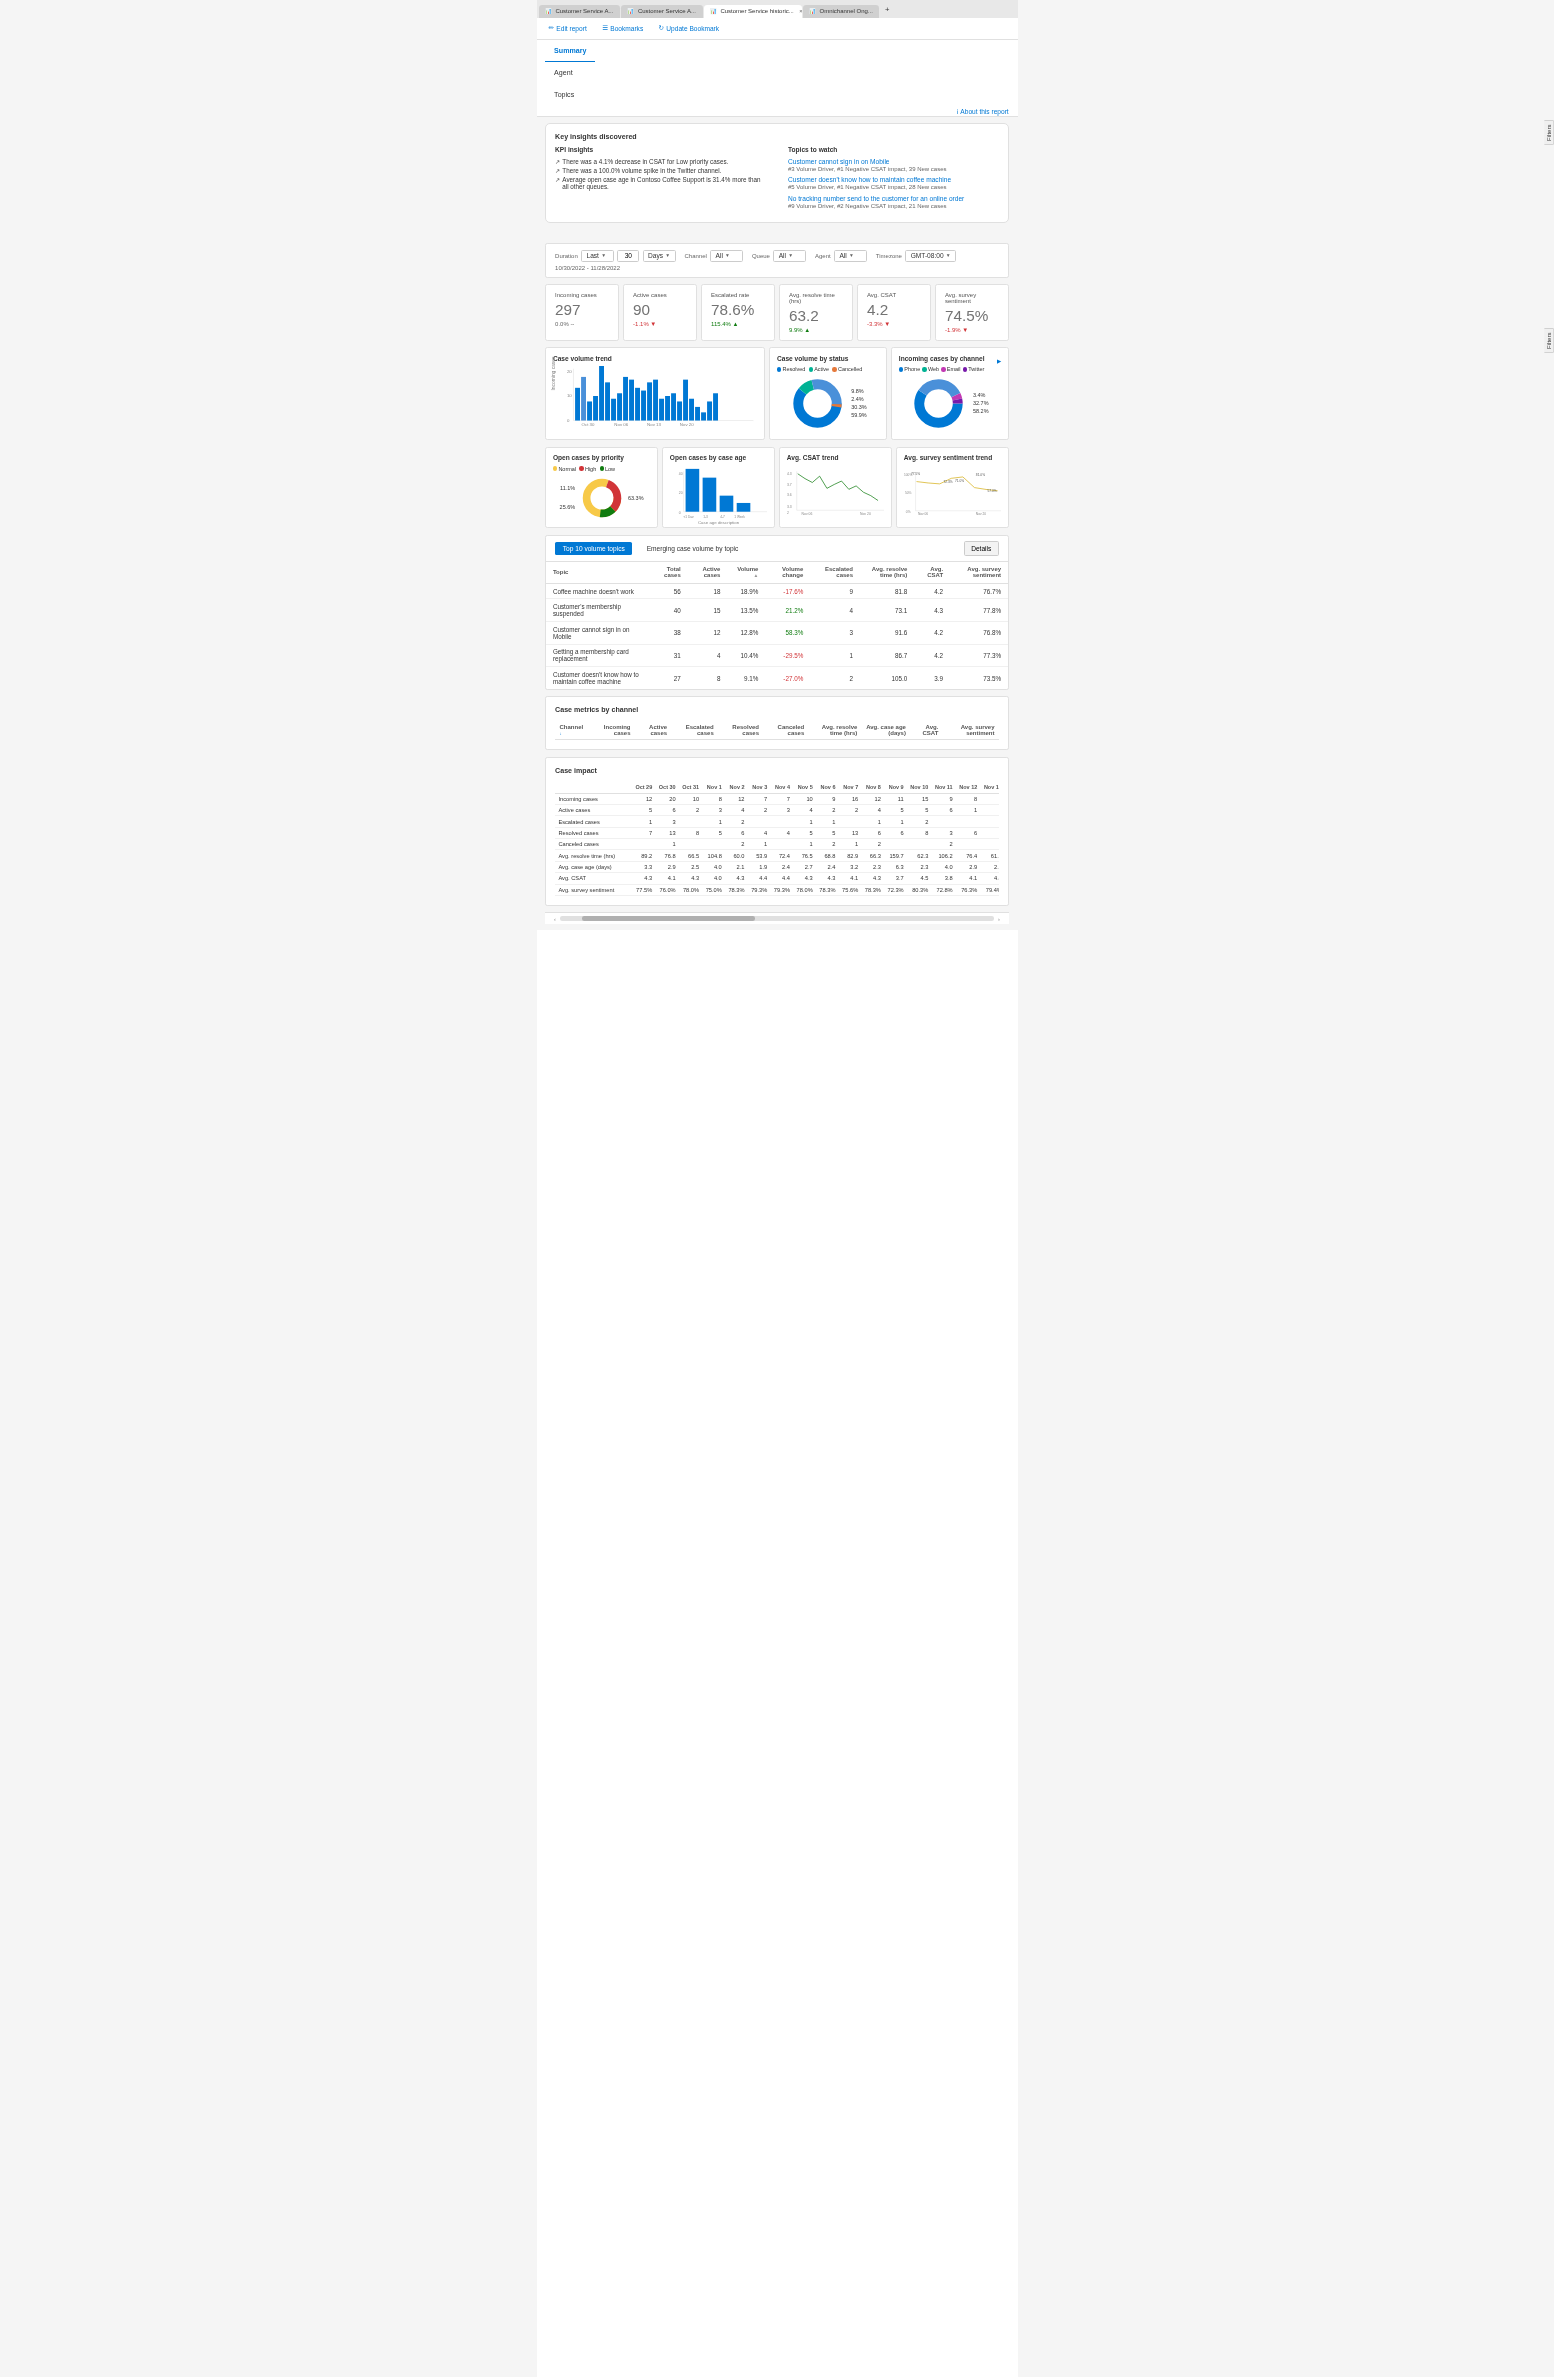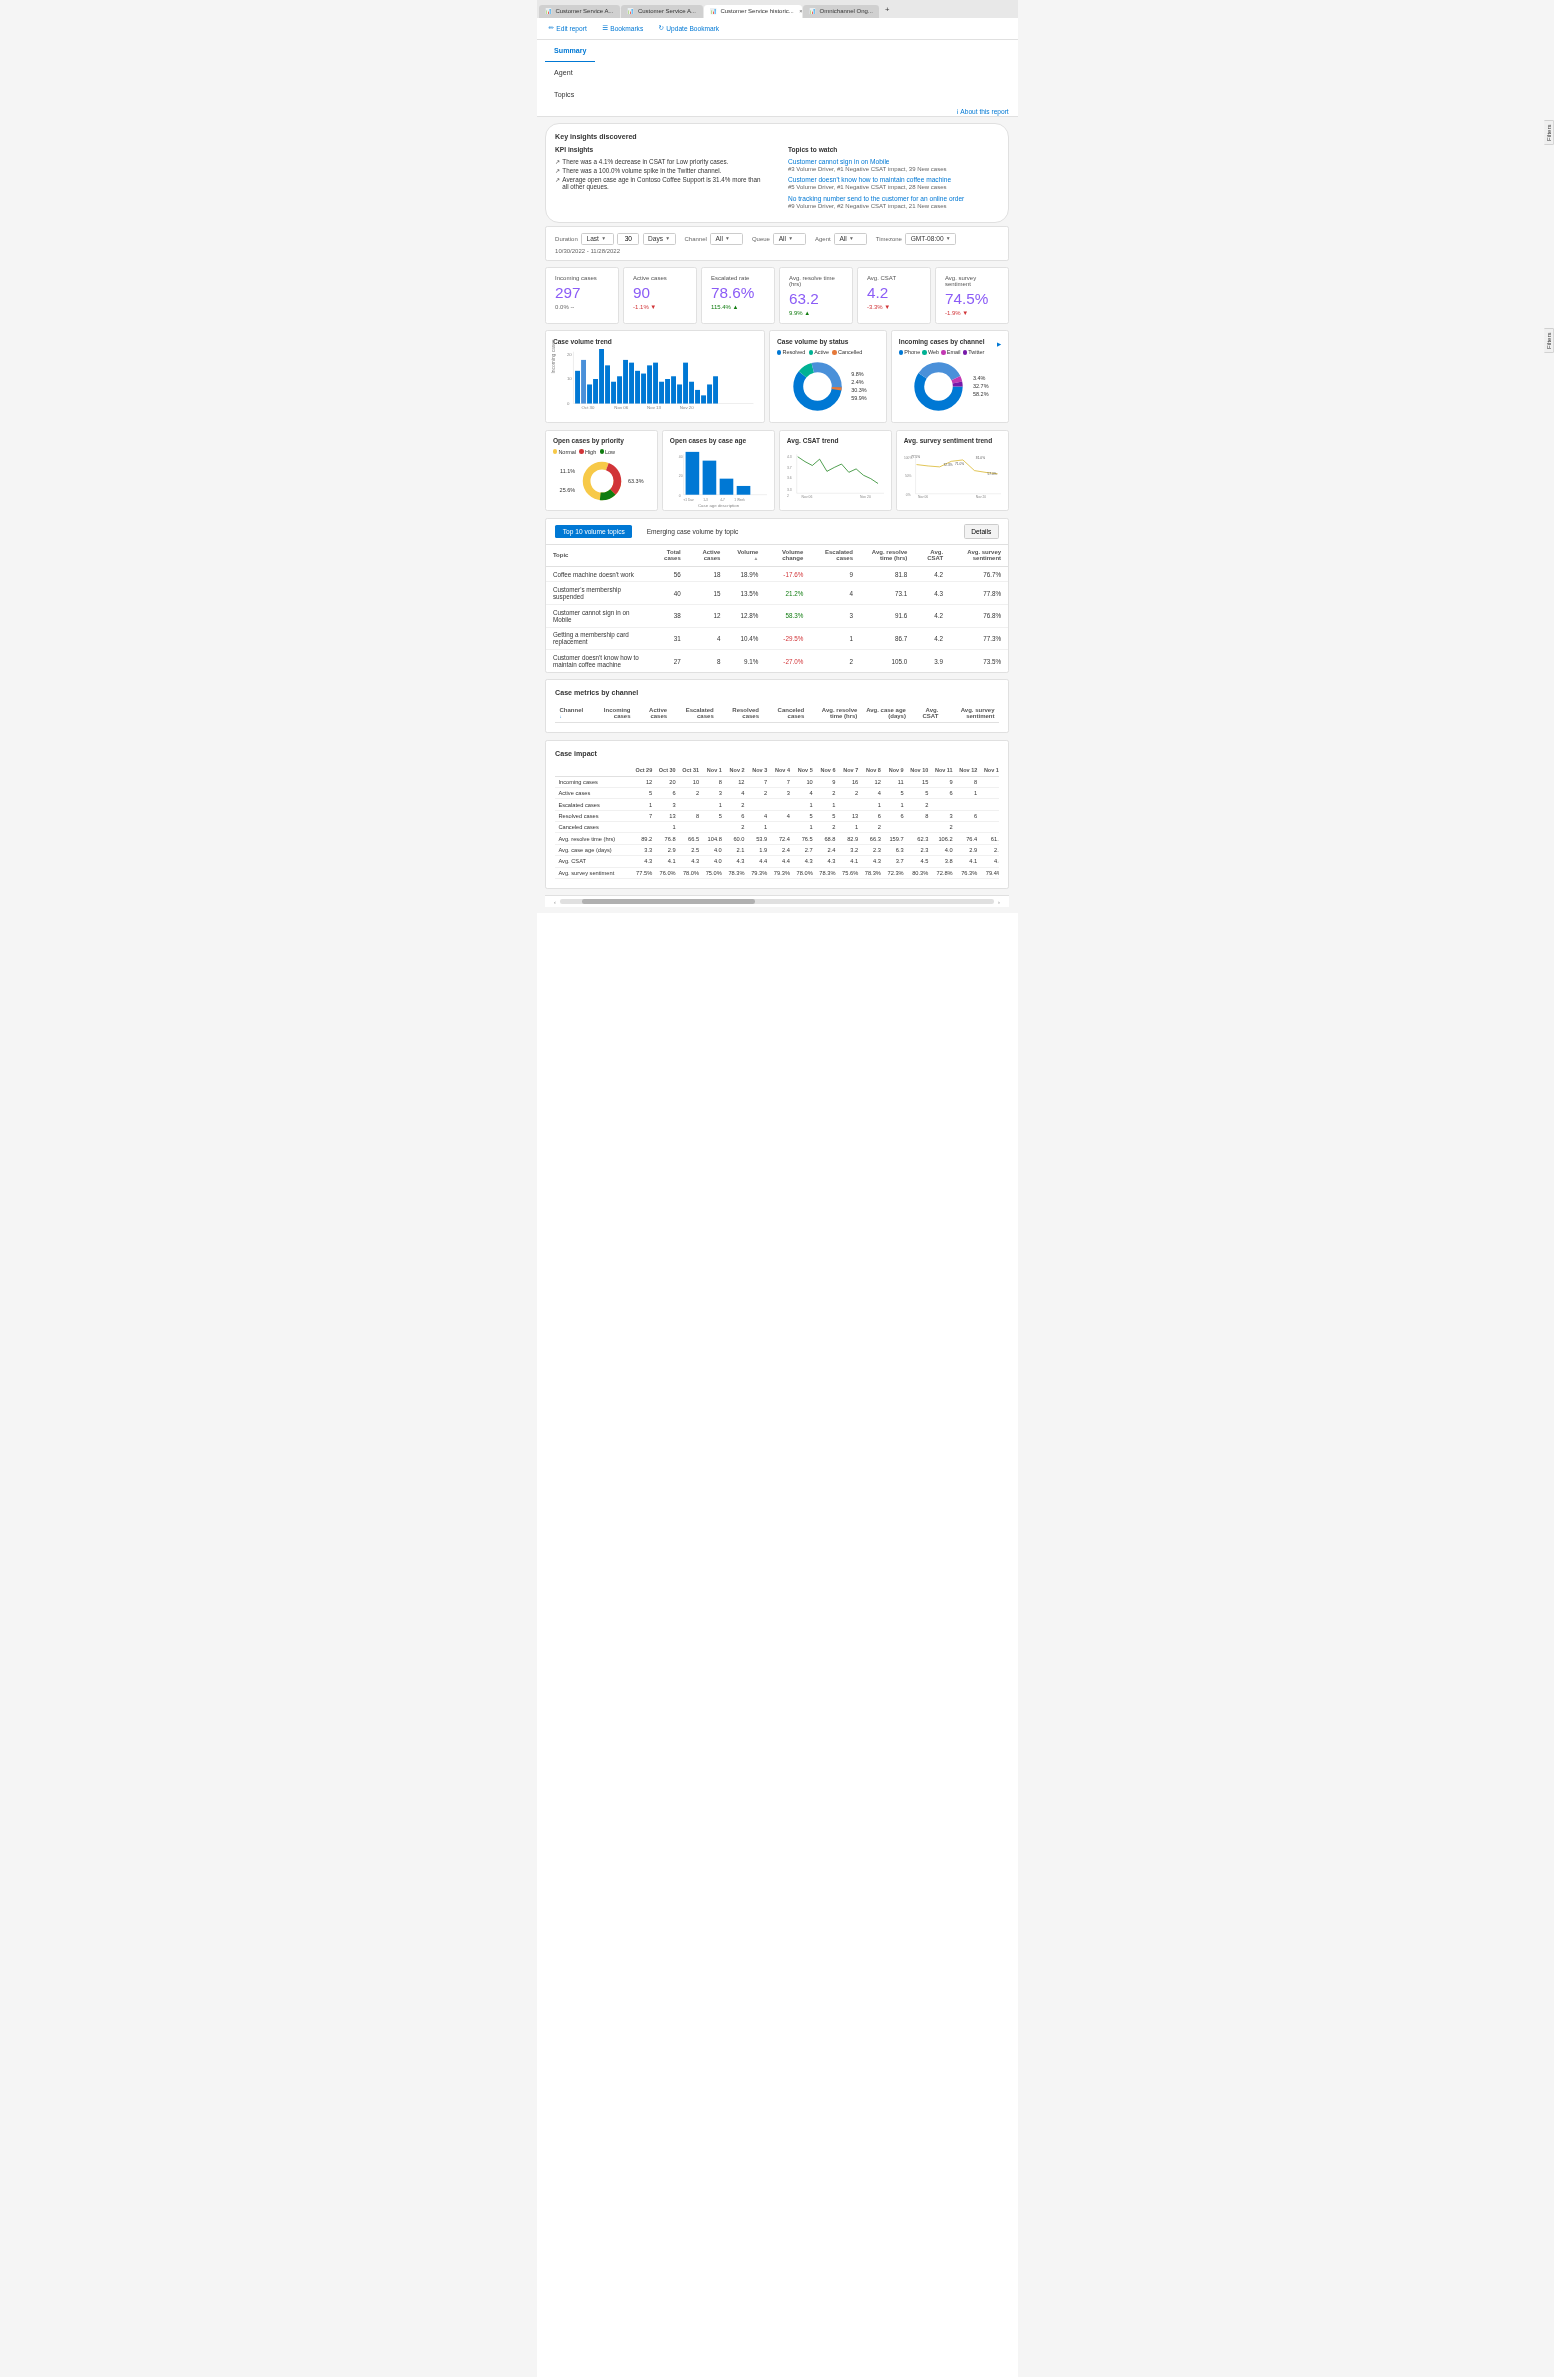--- a/index.html
+++ b/index.html
@@ -20,21 +20,21 @@
     
     .nav-tabs { display: flex; align-items: flex-start; padding: 0 8.8px; background: #fff; border-bottom: 0.5px solid #e0e0e0; flex-direction: column; }
     .nav-tab { padding: 6.6px 8.8px; font-size: 7.1px; cursor: pointer; border-bottom: 1.6px solid transparent; color: #333; }
     .nav-tab.active { border-bottom-color: #0078d4; color: #0078d4; font-weight: 600; }
     .about-link { margin-left: auto; color: #0078d4; font-size: 6.6px; cursor: pointer; display: flex; align-items: center; gap: 2.2px; }
     
     
     .main { padding: 6.6px 8.8px; background: #f5f5f5; }
     
     
-    .insights-card { background: #fff; border: 0.5px solid #e0e0e0; border-radius: 14px; padding: 8.8px; margin-bottom: 3px; }
+    .insights-card { background: #fff; border: 0.5px solid #e0e0e0; border-radius: 5px; padding: 8.8px; margin-bottom: 20px; }
     .insights-title { font-weight: 600; font-size: 7.1px; margin-bottom: 5.5px; }
     .insights-body { display: flex; gap: 22px; }
     .kpi-insights { flex: 1; }
     .kpi-title { font-weight: 600; font-size: 6.6px; margin-bottom: 4.4px; }
     .kpi-item { display: flex; align-items: flex-start; gap: 2.2px; margin-bottom: 2.2px; font-size: 6.3px; }
     .kpi-arrow { color: #333; font-size: 6px; }
     .topics-watch { flex: 1; }
     .topics-title { font-weight: 600; font-size: 6.6px; margin-bottom: 4.4px; }
     .topic-link { color: #0078d4; font-size: 6.6px; cursor: pointer; text-decoration: none; display: block; margin-bottom: 1.1px; }
     .topic-desc { font-size: 6px; color: #666; margin-bottom: 4.4px; }
@@ -45,21 +45,21 @@
     .filter-group { display: flex; align-items: center; gap: 3.3px; }
     .filter-label { font-size: 6px; color: #666; }
     .filter-select { display: flex; align-items: center; gap: 2.2px; border: 0.5px solid #ccc; border-radius: 1.6px; padding: 1.6px 4.4px; font-size: 6.6px; cursor: pointer; background: #fff; min-width: 33px; }
     .filter-select .arrow { font-size: 4.9px; color: #666; }
     .filter-date { font-size: 6px; color: #666; }
     
     
     .kpi-cards { display: flex; gap: 4.4px; margin-bottom: 6.6px; }
     .kpi-card { flex: 1; background: #fff; border: 0.5px solid #e0e0e0; border-radius: 2.2px; padding: 6.6px 8.8px; }
     .kpi-card-title { font-size: 6px; color: #555; margin-bottom: 3.3px; }
-    .kpi-card-value { font-size: 15.3px; font-weight: 300; color: #8b5cf6; margin-bottom: 2.2px; }
+    .kpi-card-value { font-size: 15.3px; font-weight: 300; color: #737373; margin-bottom: 2.2px; }
     .kpi-card-delta { font-size: 6px; color: #666; display: flex; align-items: center; gap: 1.6px; }
     .delta-arrow-up { color: #107c10; }
     .delta-arrow-down { color: #d13438; }
     
     
     .charts-row { display: flex; gap: 4.4px; margin-bottom: 6.6px; }
     .chart-card { background: #fff; border: 0.5px solid #e0e0e0; border-radius: 2.2px; padding: 6.6px; }
     .chart-card.large { flex: 2; }
     .chart-card.medium { flex: 1; }
     .chart-title { font-size: 6.6px; font-weight: 600; margin-bottom: 4.4px; }

